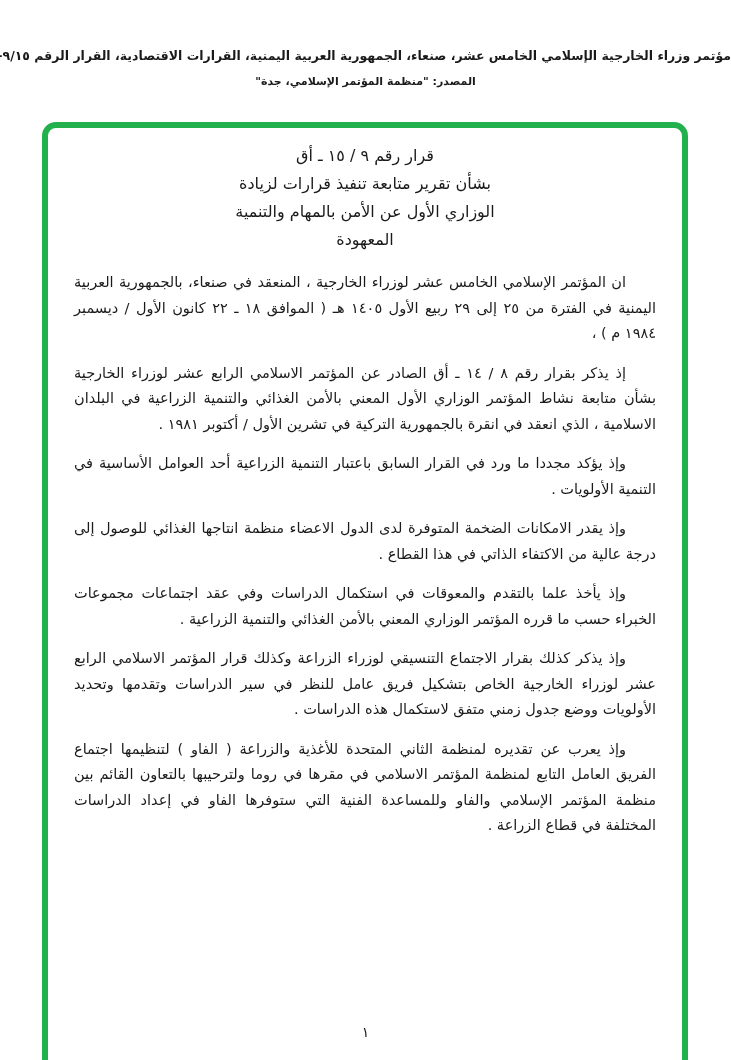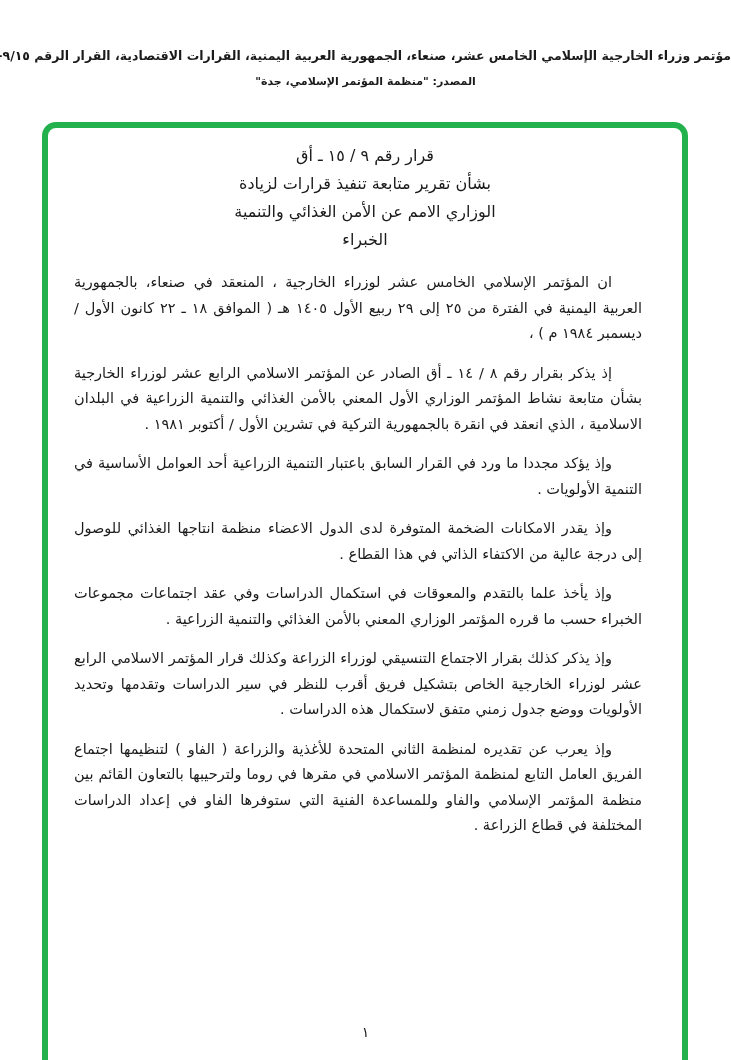--- a/index.html
+++ b/index.html
@@ -51,21 +51,21 @@
   .resolution-title {
     text-align: center;
     font-size: 16px;
     line-height: 28px;
     margin-bottom: 16px;
   }
   .resolution-title div {
     white-space: nowrap;
   }
   .resolution-body p {
-    margin: 0 14px 14px 0;
+    margin: 0 0 14px 0;
     font-size: 14.5px;
     line-height: 25.5px;
     text-align: justify;
     text-indent: 30px;
   }
   .page-footer {
     position: absolute;
     bottom: 20px;
     left: 0;
     right: 0;
@@ -78,29 +78,29 @@
 
 <header class="doc-header">
   <div class="title-line">مؤتمر وزراء الخارجية الإسلامي الخامس عشر، صنعاء، الجمهورية العربية اليمنية، القرارات الاقتصادية، القرار الرقم ٩/١٥-أق</div>
   <div class="source-line">المصدر:  "منظمة المؤتمر الإسلامي، جدة"</div>
 </header>
 
 <main class="resolution-box">
   <div class="resolution-title">
     <div>قرار رقم ٩ / ١٥ ـ أق</div>
     <div>بشأن تقرير متابعة تنفيذ قرارات لزيادة</div>
-    <div>الوزاري الامم عن الأمن الغذائي والتنمية</div>
-    <div>الخبراء</div>
+    <div>الوزاري الأول عن الأمن بالمهام والتنمية</div>
+    <div>المعهودة</div>
   </div>
   <div class="resolution-body">
     <p>ان المؤتمر الإسلامي الخامس عشر لوزراء الخارجية ، المنعقد في صنعاء، بالجمهورية العربية اليمنية في الفترة من ٢٥ إلى ٢٩ ربيع الأول ١٤٠٥ هـ ( الموافق ١٨ ـ ٢٢ كانون الأول / ديسمبر ١٩٨٤ م ) ،</p>
     <p>إذ يذكر بقرار رقم ٨ / ١٤ ـ أق الصادر عن المؤتمر الاسلامي الرابع عشر لوزراء الخارجية بشأن متابعة نشاط المؤتمر الوزاري الأول المعني بالأمن الغذائي والتنمية الزراعية في البلدان الاسلامية ، الذي انعقد في انقرة بالجمهورية التركية في تشرين الأول / أكتوبر ١٩٨١ .</p>
     <p>وإذ يؤكد مجددا ما ورد في القرار السابق باعتبار التنمية الزراعية أحد العوامل الأساسية في التنمية الأولويات .</p>
     <p>وإذ يقدر الامكانات الضخمة المتوفرة لدى الدول الاعضاء منظمة انتاجها الغذائي للوصول إلى درجة عالية من الاكتفاء الذاتي في هذا القطاع .</p>
     <p>وإذ يأخذ علما بالتقدم والمعوقات في استكمال الدراسات وفي عقد اجتماعات مجموعات الخبراء حسب ما قرره المؤتمر الوزاري المعني بالأمن الغذائي والتنمية الزراعية .</p>
-    <p>وإذ يذكر كذلك بقرار الاجتماع التنسيقي لوزراء الزراعة وكذلك قرار المؤتمر الاسلامي الرابع عشر لوزراء الخارجية الخاص بتشكيل فريق أقرب للنظر في سير الدراسات وتقدمها وتحديد الأولويات ووضع جدول زمني متفق لاستكمال هذه الدراسات .</p>
+    <p>وإذ يذكر كذلك بقرار الاجتماع التنسيقي لوزراء الزراعة وكذلك قرار المؤتمر الاسلامي الرابع عشر لوزراء الخارجية الخاص بتشكيل فريق عامل للنظر في سير الدراسات وتقدمها وتحديد الأولويات ووضع جدول زمني متفق لاستكمال هذه الدراسات .</p>
     <p>وإذ يعرب عن تقديره لمنظمة الثاني المتحدة للأغذية والزراعة ( الفاو ) لتنظيمها اجتماع الفريق العامل التابع لمنظمة المؤتمر الاسلامي في مقرها في روما ولترحيبها بالتعاون القائم بين منظمة المؤتمر الإسلامي والفاو وللمساعدة الفنية التي ستوفرها الفاو في إعداد الدراسات المختلفة في قطاع الزراعة .</p>
   </div>
 </main>
 
 <footer class="page-footer">
   <span>١</span>
 </footer>
 
 </body></html>

